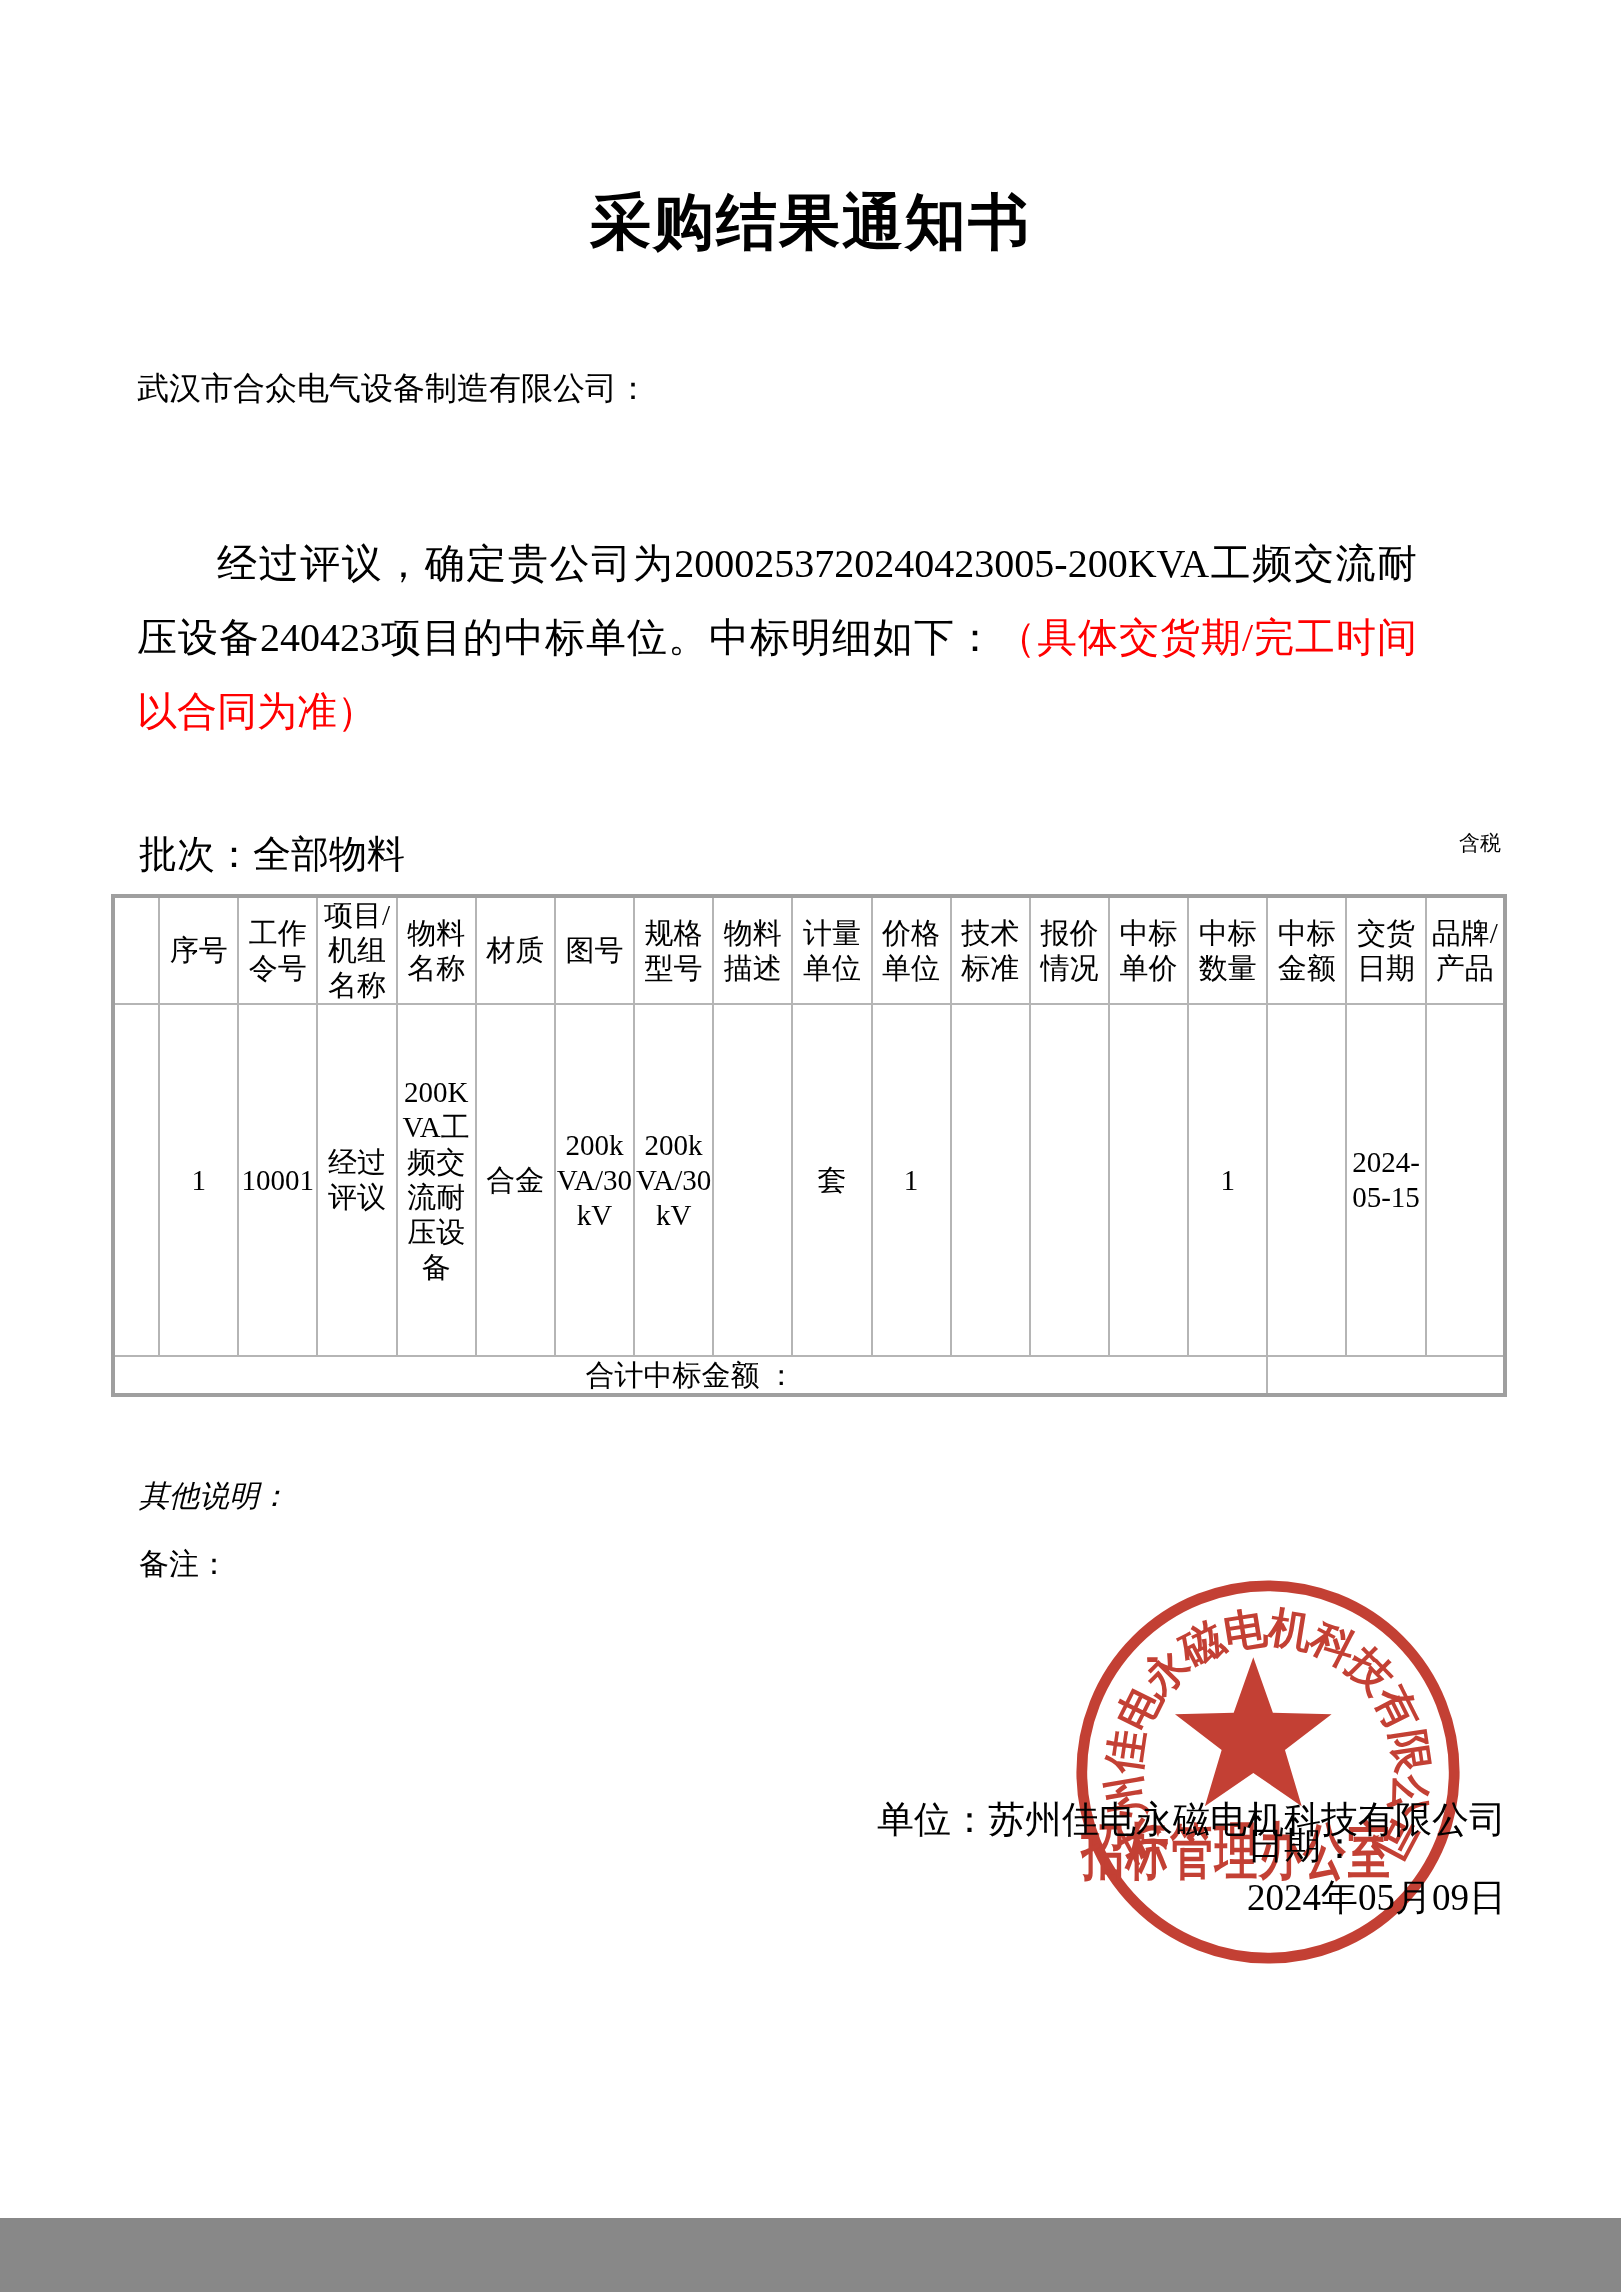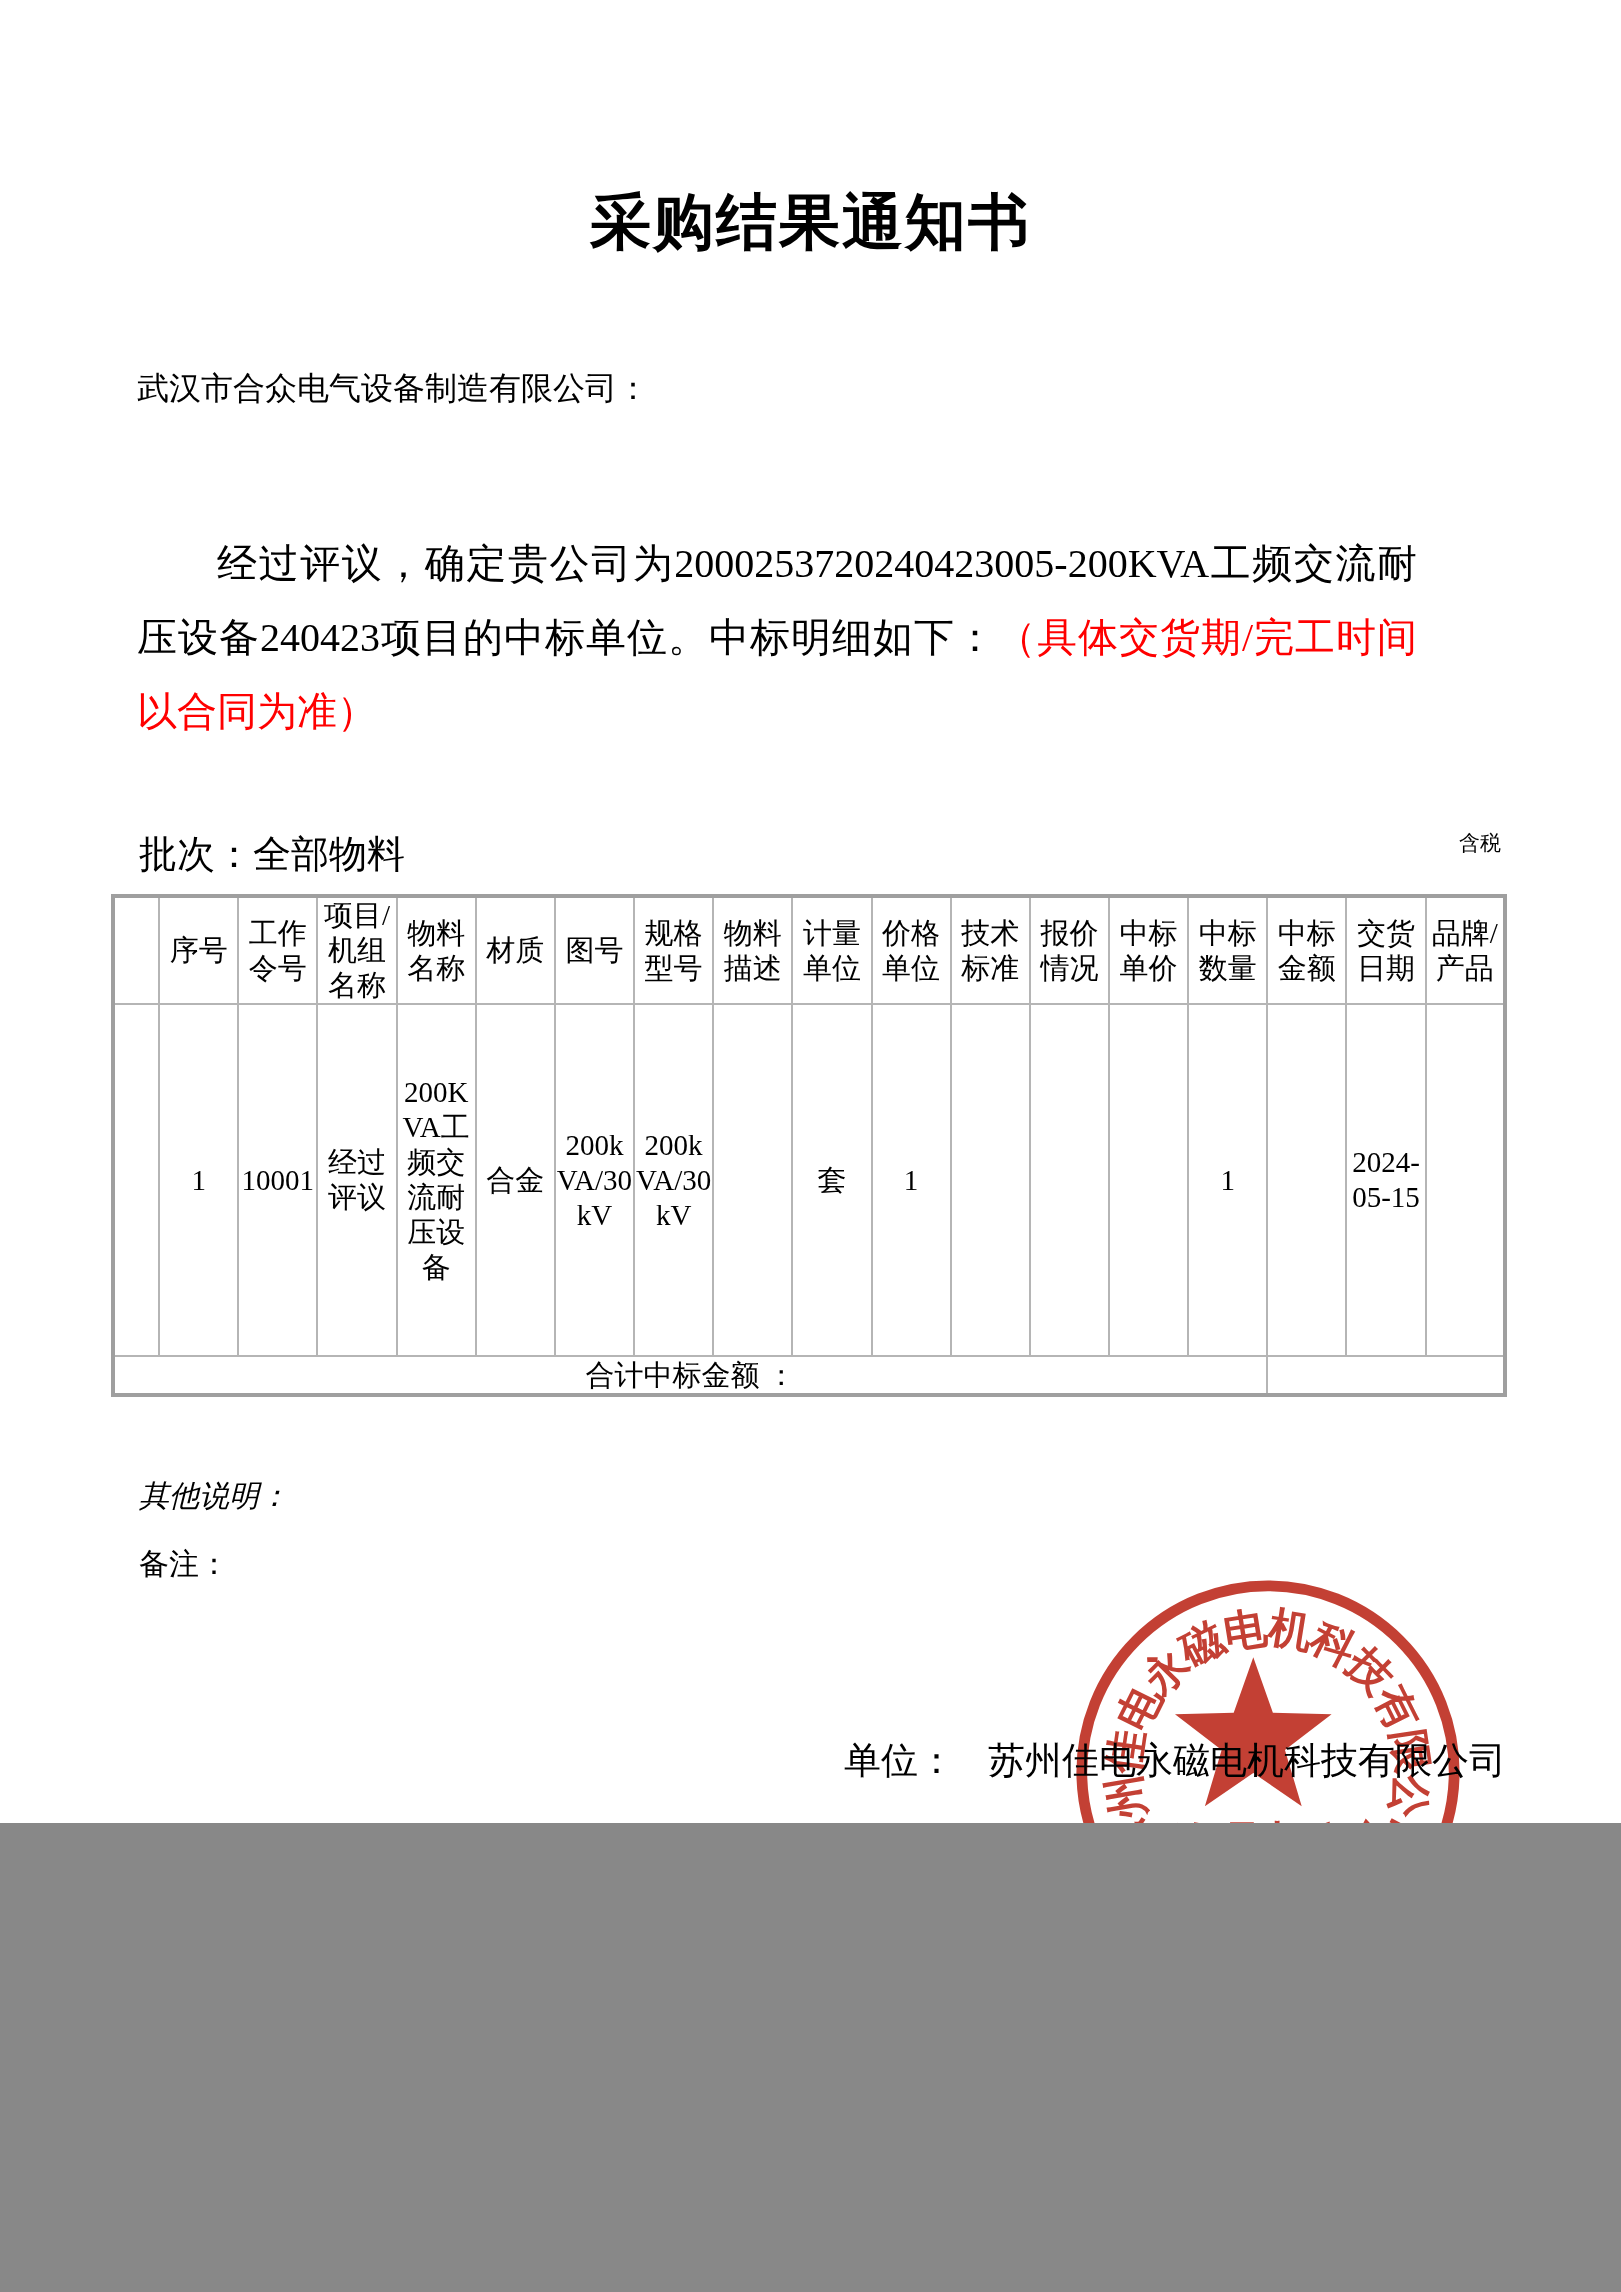--- a/index.html
+++ b/index.html
@@ -1,17 +1,17 @@
 <!DOCTYPE html>
 <html><head>
 <meta charset="utf-8">
 <style>
   html,body{margin:0;padding:0;background:#888;}
   .page{
-    position:relative;width:1621px;height:1823px;margin:0 auto;background:#ffffff;
+    position:relative;width:1621px;height:2218px;margin:0 auto;background:#ffffff;
     font-family:"Liberation Serif","DejaVu Serif",serif;color:#000;overflow:hidden;
   }
   .doc-title{
     position:absolute;top:182px;left:0;right:0;margin:0;
     text-align:center;font-size:61px;font-weight:bold;letter-spacing:2px;
   }
   .addressee{position:absolute;left:137px;top:367px;font-size:32px;}
   .body-para{
     position:absolute;left:137px;top:527px;width:1280px;margin:0;
     font-size:40px;line-height:74px;text-indent:80px;text-align:justify;
@@ -34,21 +34,21 @@
   table.bid tbody tr{height:352px;}
   table.bid tfoot tr{height:39px;}
   table.bid tfoot td{line-height:33px;}
   td.sum-label{text-align:right;padding-right:9.8px;}
 
   .note-line{position:absolute;left:139px;font-size:30px;}
   .other-notes{top:1476px;font-style:italic;}
   .remarks{top:1544px;text-align:center;}
 
   .sig-line{position:absolute;right:115px;font-size:37px;display:flex;align-items:baseline;}
-  .sig-unit{top:1736px;gap:33px;}
+  .sig-unit{top:1795px;}
   .sig-date{top:1821px;gap:2px;flex-direction:column;}
 
   .stamp{
     position:absolute;left:1072px;top:1576px;width:392px;height:392px;
     mix-blend-mode:multiply;opacity:.94;--stamp-color:#c03427;
   }
   .stamp svg{display:block;width:100%;height:100%;}
   .stamp .ring{fill:none;stroke:var(--stamp-color);stroke-width:11px;}
   .stamp .star{fill:var(--stamp-color);}
   .stamp text{

